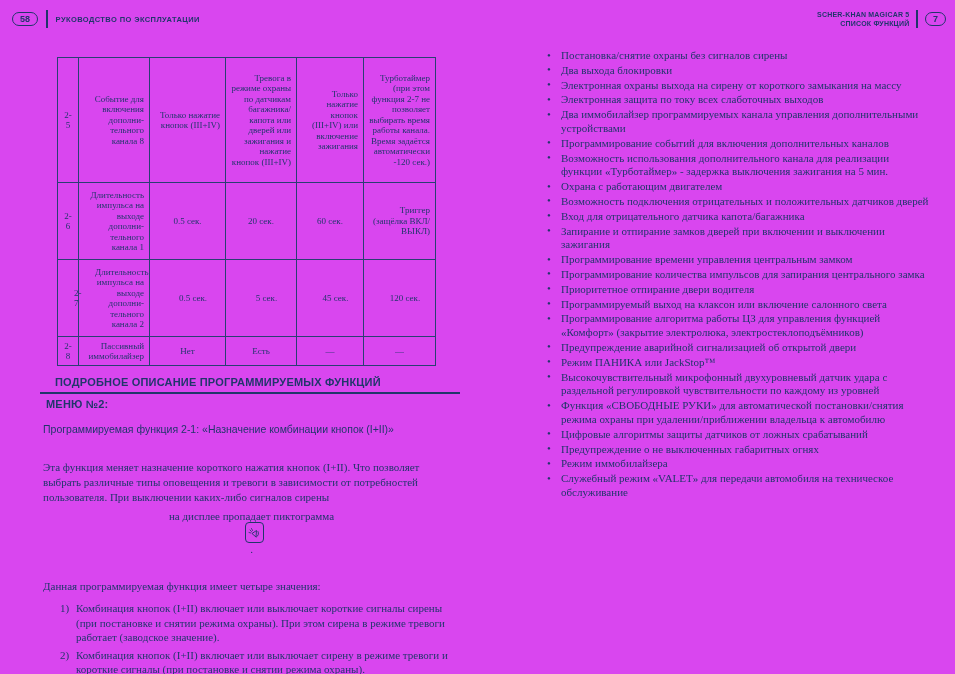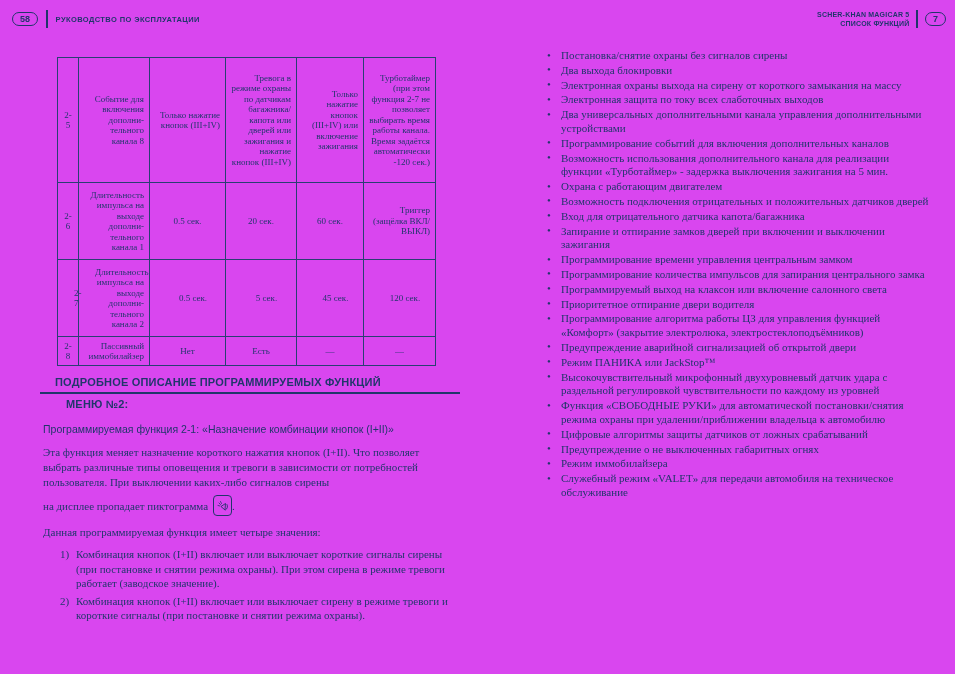--- a/index.html
+++ b/index.html
@@ -26,25 +26,25 @@
   #func-table tr:nth-child(1) td{height:118px;}
   #func-table tr:nth-child(2) td{height:70px;margin-left:44px;}
   #func-table tr:nth-child(3) td{height:70px;padding-left:16px;}
   #func-table tr:nth-child(4) td{height:22px;}
 
   
   .left-text{position:absolute;left:40px;top:376px;width:420px;}
   .sec-l1{font-family:"Liberation Sans",sans-serif;font-weight:bold;font-size:11px;letter-spacing:0.2px;
           padding:0 0 4px 15px;border-bottom:2px solid #21366b;}
   .sec-l2{font-family:"Liberation Sans",sans-serif;font-weight:bold;font-size:11px;letter-spacing:0.2px;
-          padding-left:6px;margin-top:4px;margin-left:20px;}
+          padding-left:6px;margin-top:4px;}
   .subhead{font-family:"Liberation Sans",sans-serif;font-weight:normal;font-size:10.5px;line-height:14px;
            margin-top:12px;width:372px;padding-left:3px;}
-  .body-p{font-size:11px;line-height:15px;margin-top:9px;padding-left:3px;}
-  .picto-line{display:flex;align-items:center;font-size:11px;margin-top:5px;padding-left:3px;}
+  .body-p{font-size:11px;line-height:15px;margin-top:24px;padding-left:3px;}
+  .picto-line{display:flex;align-items:center;font-size:11px;margin-top:5px;padding-left:3px;flex-direction:column;}
   .picto-box{display:inline-flex;align-items:center;justify-content:center;width:17px;height:19px;
              border:1.4px solid #21366b;border-radius:4px;margin-left:5px;}
   .num-list{margin-top:7px;padding-left:20px;}
   .num-item{display:flex;font-size:11px;line-height:14.5px;margin-top:3px;}
   .num-marker{flex:0 0 16px;}
   .num-text{flex:1;}
 
   
   #bullet-list{position:absolute;left:545px;top:49px;width:386px;margin:0;padding:0;list-style:none;}
   #bullet-list li{position:relative;padding-left:16px;font-size:11px;line-height:13.8px;
@@ -143,31 +143,31 @@
           <span class="num-text">Комбинация кнопок (I+II) включает или выключает сирену в режиме тревоги и короткие сигналы (при постановке и снятии режима охраны).</span>
         </div>
       </div>
   </div>
 
   <ul id="bullet-list">
       <li>Постановка/снятие охраны без сигналов сирены</li>
       <li>Два выхода блокировки</li>
       <li>Электронная охраны выхода на сирену от короткого замыкания на массу</li>
       <li>Электронная защита по току всех слаботочных выходов</li>
-      <li>Два универсальных дополнительными канала управления дополнительными устройствами</li>
+      <li>Два иммобилайзер программируемых канала управления дополнительными устройствами</li>
       <li>Программирование событий для включения дополнительных каналов</li>
       <li>Возможность использования дополнительного канала для реализации функции «Турботаймер» - задержка выключения зажигания на 5 мин.</li>
       <li>Охрана с работающим двигателем</li>
       <li>Возможность подключения отрицательных и положительных датчиков дверей</li>
       <li>Вход для отрицательного датчика капота/багажника</li>
       <li>Запирание и отпирание замков дверей при включении и выключении зажигания</li>
       <li>Программирование времени управления центральным замком</li>
       <li>Программирование количества  импульсов для запирания центрального замка</li>
+      <li>Приоритетное отпирание двери водителя</li>
       <li>Программируемый выход на клаксон или включение салонного света</li>
-      <li>Приоритетное отпирание двери водителя</li>
       <li>Программирование алгоритма работы ЦЗ для управления функцией «Комфорт» (закрытие электролюка, электростеклоподъёмников)</li>
       <li>Предупреждение аварийной сигнализацией об открытой двери</li>
       <li>Режим ПАНИКА или JackStop™</li>
       <li>Высокочувствительный микрофонный двухуровневый датчик удара с раздельной регулировкой чувствительности по каждому из уровней</li>
       <li>Функция «СВОБОДНЫЕ РУКИ» для автоматической постановки/снятия режима охраны при удалении/приближении владельца к автомобилю</li>
       <li>Цифровые алгоритмы защиты датчиков от ложных срабатываний</li>
       <li>Предупреждение о не выключенных габаритных огнях</li>
       <li>Режим иммобилайзера</li>
       <li>Служебный режим «VALET» для передачи автомобиля на техническое обслуживание</li>
     </ul>

